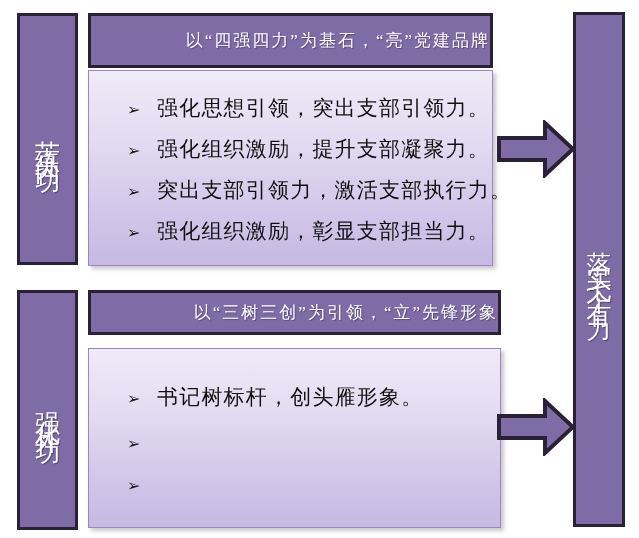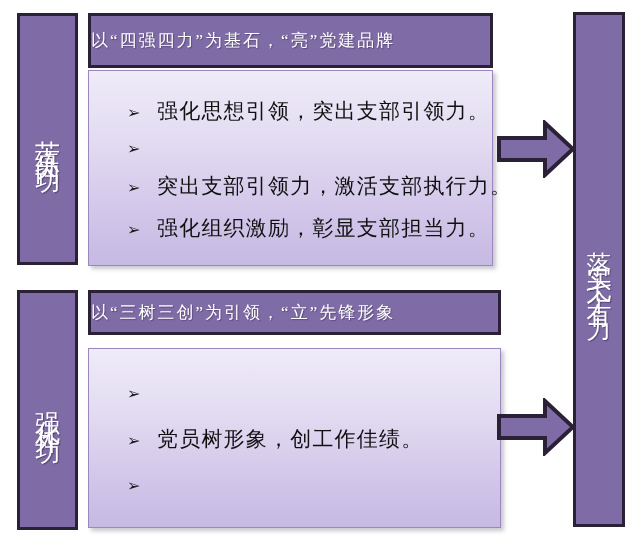--- a/index.html
+++ b/index.html
@@ -56,21 +56,21 @@
   }
 
   
   .headerbar {
     position: absolute;
     background: #7F6BA5;
     border: 3px solid #2B2136;
     box-sizing: border-box;
     display: flex;
     align-items: center;
-    justify-content: flex-start;
+    justify-content: flex-end;
   }
   .headerbar .htext {
     color: #FFFFFF;
     font-size: 17px;
     letter-spacing: 2.0px;
     font-family: "Liberation Serif", "DejaVu Serif", serif;
     text-shadow: 1px 1px 1px rgba(40,30,60,0.40);
     white-space: nowrap;
   }
   #header-top    { left: 88px;  top: 13px;  width: 405px; height: 55px; }
@@ -145,42 +145,43 @@
     <span class="htext">以“四强四力”为基石，“亮”党建品牌</span>
   </div>
 
   <div class="contentbox" id="box-top">
     <div class="bullet-row">
       <span class="bullet-glyph">➢</span>
       <span class="bullet-text">强化思想引领，突出支部引领力。</span>
     </div>
     <div class="bullet-row">
       <span class="bullet-glyph">➢</span>
+      <span class="bullet-text">强化组织激励，提升支部凝聚力。</span>
     </div>
     <div class="bullet-row">
       <span class="bullet-glyph">➢</span>
       <span class="bullet-text">突出支部引领力，激活支部执行力。</span>
     </div>
     <div class="bullet-row">
       <span class="bullet-glyph">➢</span>
       <span class="bullet-text">强化组织激励，彰显支部担当力。</span>
     </div>
   </div>
 
   <div class="headerbar" id="header-bottom">
     <span class="htext">以“三树三创”为引领，“立”先锋形象</span>
   </div>
 
   <div class="contentbox" id="box-bottom">
     <div class="bullet-row">
       <span class="bullet-glyph">➢</span>
-    </div>
-    <div class="bullet-row">
-      <span class="bullet-glyph">➢</span>
-      <span class="bullet-text">党员树形象，创工作佳绩。</span>
+      <span class="bullet-text">书记树标杆，创头雁形象。</span>
+    </div>
+    <div class="bullet-row">
+      <span class="bullet-glyph">➢</span>
     </div>
     <div class="bullet-row">
       <span class="bullet-glyph">➢</span>
     </div>
   </div>
 
   <div class="block-arrow" id="arrow-top">
     <svg viewBox="0 0 78 58" preserveAspectRatio="none">
       <polygon points="2,18 48,18 48,3 76,29 48,55 48,40 2,40" fill="#7F6BA5" stroke="#2B2136" stroke-width="4" stroke-linejoin="miter"></polygon>
     </svg>

